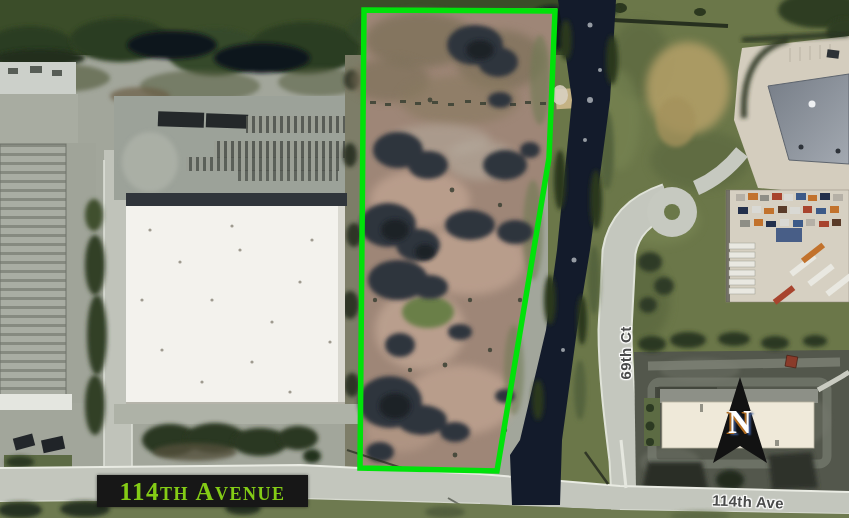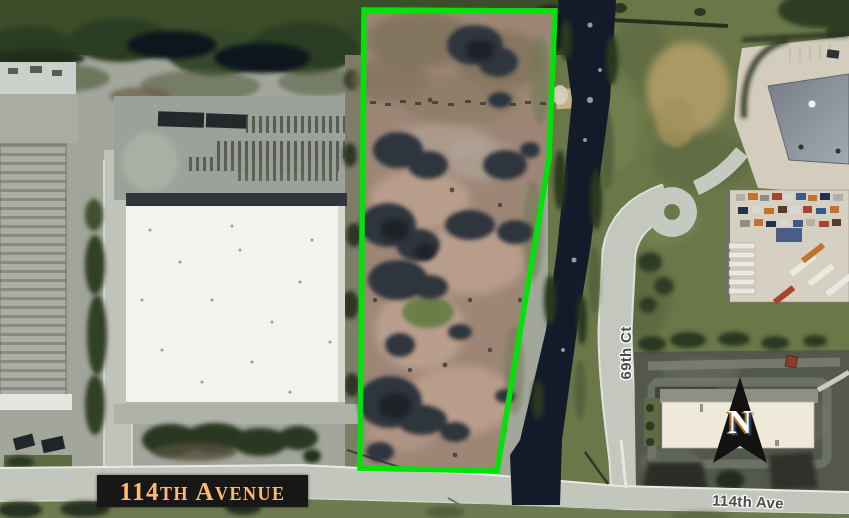--- a/index.html
+++ b/index.html
@@ -1,20 +1,20 @@
 <!DOCTYPE html>
 <html><head>
 <meta charset="utf-8">
 <style>
   html,body{margin:0;padding:0;background:#222;}
   .stage{position:relative;width:849px;height:518px;overflow:hidden;
          background:#a2a69b;font-family:"Liberation Sans",sans-serif;}
   .stage svg.layer{position:absolute;left:0;top:0;}
   .banner{position:absolute;left:97px;top:475px;width:211px;height:32px;
-          background:#171717;color:#fdba74;text-align:center;line-height:33px;
+          background:#171717;color:#84cc16;text-align:center;line-height:33px;
           font-family:"Liberation Serif",serif;font-variant:small-caps;
           font-weight:bold;font-size:25px;letter-spacing:1.5px;
           box-shadow:0 0 3px rgba(0,0,0,.55);}
   .street-label{position:absolute;color:#4a4b4b;font-weight:bold;font-size:15px;
           letter-spacing:.3px;text-align:center;
           text-shadow:-1px -1px 1px #fff,1px -1px 1px #fff,-1px 1px 1px #fff,
                       1px 1px 1px #fff,0 0 3px #fff;}
   .street-label.vertical{left:577px;top:343px;width:100px;height:20px;
           transform:rotate(-90deg);}
   .street-label.bottom-right{left:693px;top:493px;width:110px;height:20px;

